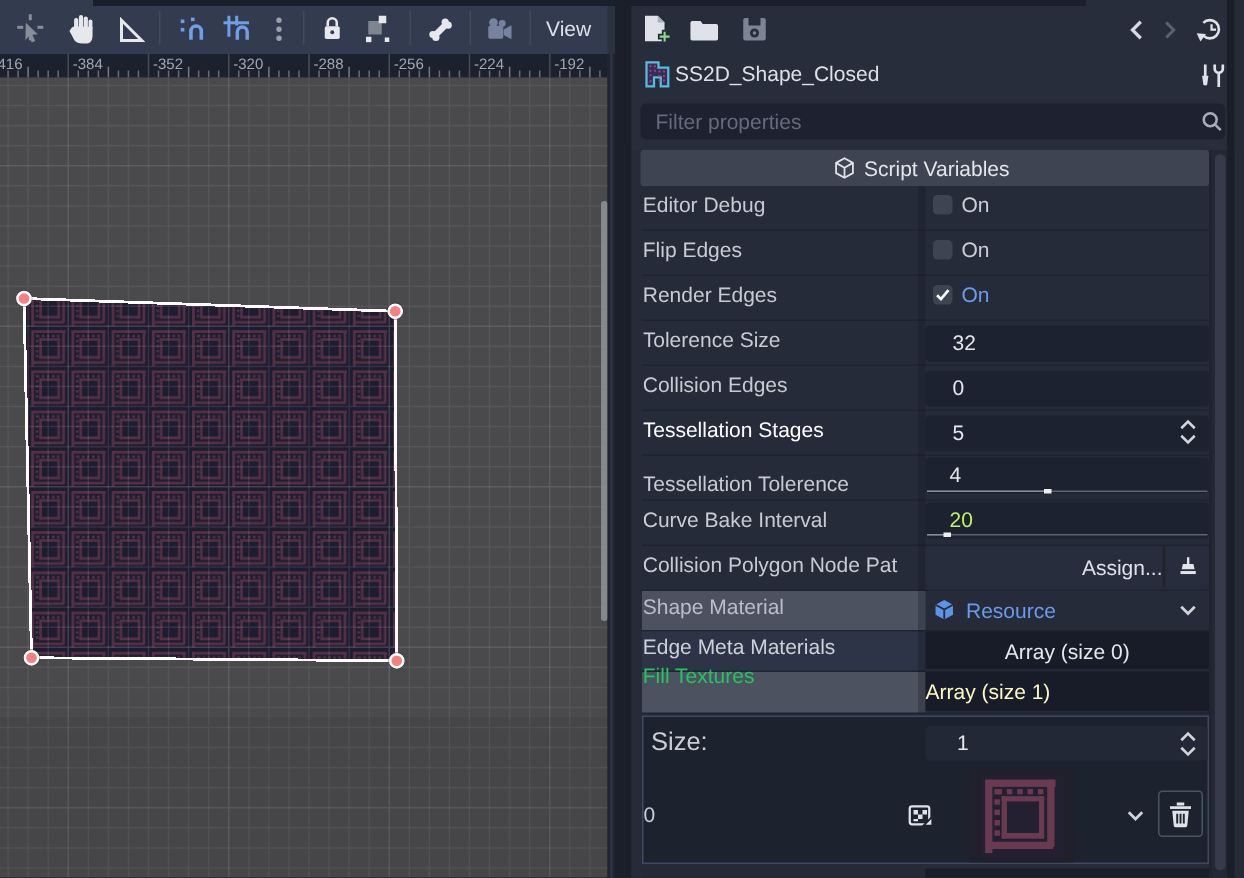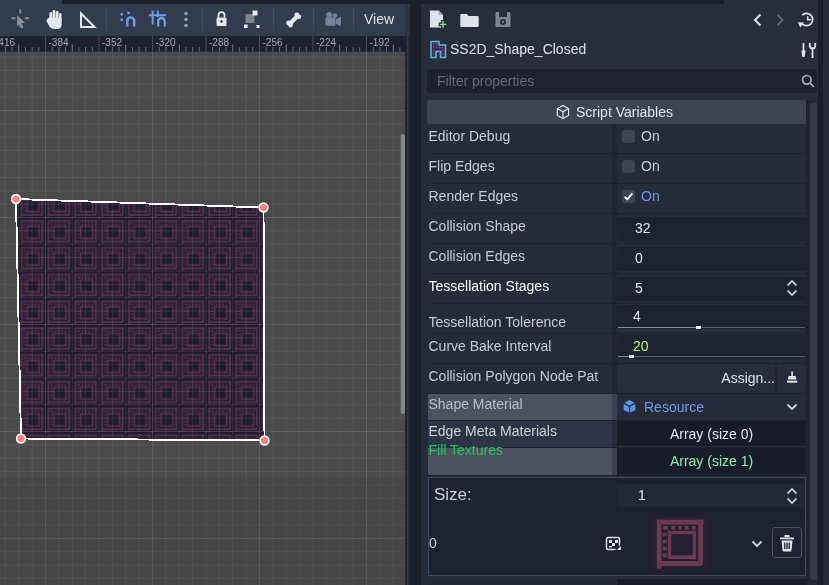--- a/index.html
+++ b/index.html
@@ -212,21 +212,21 @@
 <div style="position:absolute;left:428px;top:419.5px;width:378px;height:1px;background:rgba(13,16,26,0.3)"></div>
 <div style="position:absolute;left:428px;top:446.5px;width:378px;height:1px;background:rgba(13,16,26,0.3)"></div>
 <div style="position:absolute;left:428px;top:474.5px;width:378px;height:1px;background:rgba(13,16,26,0.3)"></div>
 <div style="position:absolute;left:428px;top:393.5px;width:189px;height:26px;background:#4d5260"></div>
 <div style="position:absolute;left:428px;top:420.5px;width:189px;height:26px;background:#2e3447"></div>
 <div style="position:absolute;left:428px;top:447.5px;width:189px;height:27px;background:#4d5260"></div>
 <div style="position:absolute;left:612px;top:123.5px;width:5px;height:352px;background:rgba(18,22,34,0.28)"></div>
 <div style="position:absolute;left:428.5px;top:123.5px;width:184px;height:30px;font-size:14px;line-height:24px;color:#c6cbd3;white-space:nowrap;overflow:hidden">Editor Debug</div>
 <div style="position:absolute;left:428.5px;top:153.5px;width:184px;height:30px;font-size:14px;line-height:24px;color:#c6cbd3;white-space:nowrap;overflow:hidden">Flip Edges</div>
 <div style="position:absolute;left:428.5px;top:183.5px;width:184px;height:30px;font-size:14px;line-height:24px;color:#c6cbd3;white-space:nowrap;overflow:hidden">Render Edges</div>
-<div style="position:absolute;left:428.5px;top:213.5px;width:184px;height:30px;font-size:14px;line-height:24px;color:#c6cbd3;white-space:nowrap;overflow:hidden">Collision Shape</div>
+<div style="position:absolute;left:428.5px;top:213.5px;width:184px;height:30px;font-size:14px;line-height:24px;color:#c6cbd3;white-space:nowrap;overflow:hidden">Tolerence Size</div>
 <div style="position:absolute;left:428.5px;top:243.5px;width:184px;height:30px;font-size:14px;line-height:24px;color:#c6cbd3;white-space:nowrap;overflow:hidden">Collision Edges</div>
 <div style="position:absolute;left:428.5px;top:273.5px;width:184px;height:30px;font-size:14px;line-height:24px;color:#ffffff;white-space:nowrap;overflow:hidden">Tessellation Stages</div>
 <div style="position:absolute;left:428.5px;top:310px;width:184px;height:30px;font-size:14px;line-height:24px;color:#c6cbd3;white-space:nowrap;overflow:hidden">Tessellation Tolerence</div>
 <div style="position:absolute;left:428.5px;top:333.5px;width:184px;height:30px;font-size:14px;line-height:24px;color:#c6cbd3;white-space:nowrap;overflow:hidden">Curve Bake Interval</div>
 <div style="position:absolute;left:428.5px;top:363.5px;width:184px;height:30px;font-size:14px;line-height:24px;color:#c6cbd3;white-space:nowrap;overflow:hidden">Collision Polygon Node Pat</div>
 <div style="position:absolute;left:428.5px;top:393.5px;width:184px;height:27px;font-size:14px;line-height:21px;color:#b9bec8;white-space:nowrap;overflow:hidden">Shape Material</div>
 <div style="position:absolute;left:428.5px;top:420.5px;width:184px;height:27px;font-size:14px;line-height:21px;color:#ccd1d9;white-space:nowrap;overflow:hidden">Edge Meta Materials</div>
 <div style="position:absolute;left:428.5px;top:439px;width:184px;height:20px;font-size:14px;line-height:22px;color:#22c55e;white-space:nowrap;overflow:hidden">Fill Textures</div>
 <div style="position:absolute;left:622px;top:130px;width:13px;height:13px;background:#3d4452;border-radius:3px"></div>
 <div style="position:absolute;left:641px;top:128px;height:16px;font-size:14px;line-height:16px;color:#c9ced6">On</div>
@@ -274,21 +274,21 @@
     <path d="M8 1 L14.2 4.4 V11.6 L8 15 L1.8 11.6 V4.4 Z" fill="#5d93e6"></path>
     <path d="M1.8 4.4 L8 7.8 L14.2 4.4 M8 7.8 V15" fill="none" stroke="#262b3a" stroke-width="1.3"></path>
   </svg>
 <div style="position:absolute;left:644px;top:398px;width:123px;height:18px;font-size:14px;line-height:18px;color:#699ce8;">Resource</div>
 <svg width="12" height="8" viewBox="0 0 12 8" style="position:absolute;left:786px;top:403px" xmlns="http://www.w3.org/2000/svg">
     <path d="M1.5 1.5 L6 6 L10.5 1.5" fill="none" stroke="#d0d5dc" stroke-width="1.8"></path>
   </svg>
 <div style="position:absolute;left:617px;top:421px;width:189px;height:25px;background:#181c28"></div>
 <div style="position:absolute;left:617px;top:424.5px;width:189px;height:18px;font-size:14px;line-height:18px;color:#e4e7ec;text-align:center">Array (size 0)</div>
 <div style="position:absolute;left:617px;top:448px;width:189px;height:26px;background:#181c28"></div>
-<div style="position:absolute;left:617px;top:452px;width:189px;height:18px;font-size:14px;line-height:18px;color:#86efac;text-align:center">Array (size 1)</div>
+<div style="position:absolute;left:617px;top:452px;width:189px;height:18px;font-size:14px;line-height:18px;color:#fef9c3;">Array (size 1)</div>
 <div style="position:absolute;left:428px;top:477px;width:378px;height:99px;background:#1d222f;border:1px solid #3f4961;box-sizing:border-box"></div>
 <div style="position:absolute;left:434px;top:486px;width:60px;height:18px;font-size:17px;line-height:18px;color:#c9ced6">Size:</div>
 <div style="position:absolute;left:617px;top:484px;width:188px;height:23px;background:#232837;border-radius:3px"></div>
 <div style="position:absolute;left:638px;top:487px;width:30px;height:17px;font-size:14px;line-height:17px;color:#e4e7ec">1</div>
 <svg width="14" height="20" viewBox="0 0 14 20" style="position:absolute;left:785px;top:486px" xmlns="http://www.w3.org/2000/svg">
     <g fill="none" stroke="#d0d5dc" stroke-width="1.7">
       <path d="M2.5 7.5 L7 3 L11.5 7.5"></path>
       <path d="M2.5 12.5 L7 17 L11.5 12.5"></path>
     </g>
   </svg>

